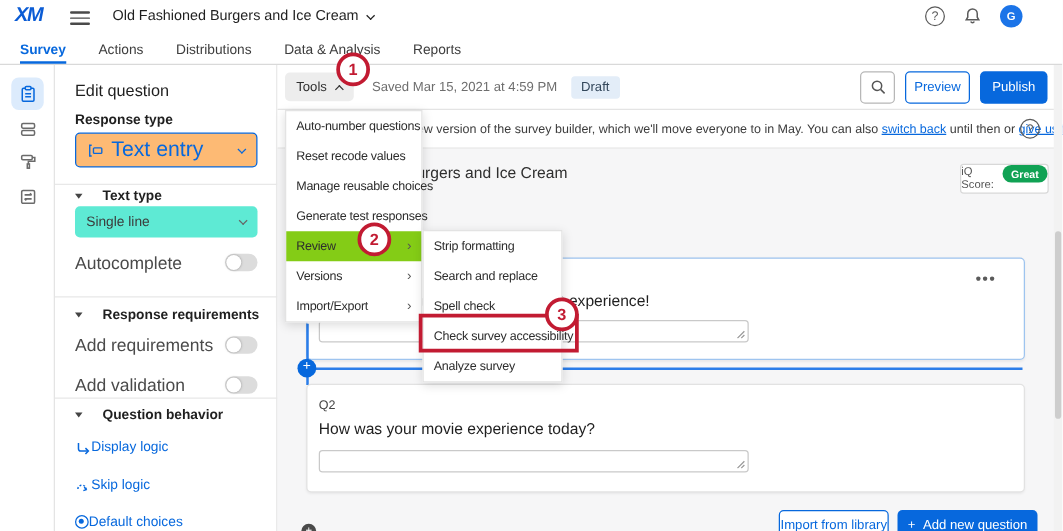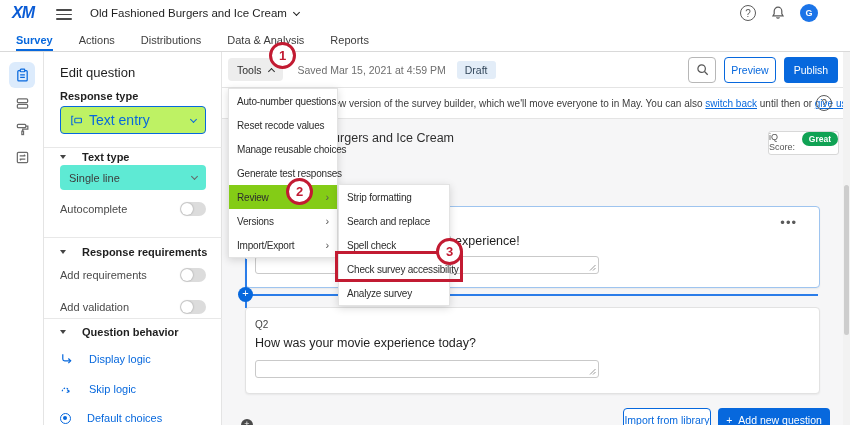--- a/index.html
+++ b/index.html
@@ -29,32 +29,32 @@
   
   .rail{position:absolute;left:0;top:52px;width:44px;height:373px;border-right:1px solid #e4e4e4;background:#fff}
   .rail-item{position:absolute;left:9px;width:26px;height:26px;border-radius:6px;display:flex;align-items:center;justify-content:center;color:#6b6b6b;cursor:pointer}
   .rail-item.active{background:#dcebfc;color:#0768dd}
 
   
   .sidebar{position:absolute;left:44px;top:52px;width:178px;height:373px;border-right:1px solid #e4e4e4;background:#fff}
   .sb-title{position:absolute;left:16px;top:13px;font-size:13px;color:#1f1f1f}
   .sb-label-bold{font-size:11px;font-weight:bold;color:#1f1f1f}
   .sb-qtype-label{position:absolute;left:16px;top:38px}
-  .qtype-btn{position:absolute;left:16px;top:54px;width:146px;height:28px;border:1px solid #0768dd;border-radius:4px;display:flex;align-items:center;padding:0 9px;color:#0768dd;font-size:14px;gap:6px;cursor:pointer;background:#bef264}
+  .qtype-btn{position:absolute;left:16px;top:54px;width:146px;height:28px;border:1px solid #0768dd;border-radius:4px;display:flex;align-items:center;padding:0 9px;color:#0768dd;font-size:17px;gap:6px;cursor:pointer;background:#fdba74}
   .qtype-btn .spacer{flex:1}
   .sb-divider{position:absolute;left:0;width:178px;height:1px;background:#e8e8e8}
   .sb-section-hdr{position:absolute;left:16px;display:flex;align-items:center;gap:16px;cursor:pointer}
   .tri-down{width:0;height:0;border-left:3.5px solid transparent;border-right:3.5px solid transparent;border-top:4.5px solid #444}
   .sb-select{position:absolute;left:16px;top:113px;width:146px;height:25px;background:#5eead4;border-radius:4px;display:flex;align-items:center;padding:0 9px;font-size:11px;color:#3c3c3c;cursor:pointer}
   .sb-select .spacer{flex:1}
-  .sb-row{position:absolute;left:16px;width:146px;display:flex;align-items:center;font-size:11px;color:#4a4a4a}
+  .sb-row{position:absolute;left:16px;width:146px;display:flex;align-items:center;font-size:14px;color:#4a4a4a}
   .sb-row .spacer{flex:1}
   .toggle{width:26px;height:14px;border-radius:7px;background:#dcdcdc;position:relative;cursor:pointer;flex:none}
   .toggle::after{content:'';position:absolute;left:1px;top:1px;width:12px;height:12px;border-radius:50%;background:#fff;box-shadow:0 0 2px rgba(0,0,0,.35)}
-  .sb-link{position:absolute;left:16px;display:flex;align-items:center;gap:16px;color:#0768dd;font-size:11px;cursor:pointer}
+  .sb-link{position:absolute;left:16px;display:flex;gap:0;color:#0768dd;font-size:11px;cursor:pointer}
   .radio-ic{width:11px;height:11px;border:1.5px solid #0768dd;border-radius:50%;position:relative;flex:none}
   .radio-ic::after{content:'';position:absolute;left:2px;top:2px;width:4px;height:4px;border-radius:50%;background:#0768dd}
 
   
   .toolbar{position:absolute;left:222px;top:52px;width:628px;height:36px;background:#fff;border-bottom:1px solid #e4e4e4;display:flex;align-items:center;padding:0 12px 0 6px}
   .tools-btn{height:23px;background:#ededed;border-radius:4px;display:flex;align-items:center;gap:7px;padding:0 9px;font-size:10.5px;color:#2f2f2f;cursor:pointer}
   .saved-text{margin-left:15px;font-size:10.5px;color:#6e6e6e}
   .draft-badge{margin-left:11px;background:#e3edf8;color:#33475b;font-size:10.5px;padding:3px 8px;border-radius:3px}
   .toolbar .grow{flex:1}
   .search-btn{width:28px;height:26px;border:1px solid #b7b7b7;border-radius:4px;display:flex;align-items:center;justify-content:center;color:#555;background:#fff;cursor:pointer}

